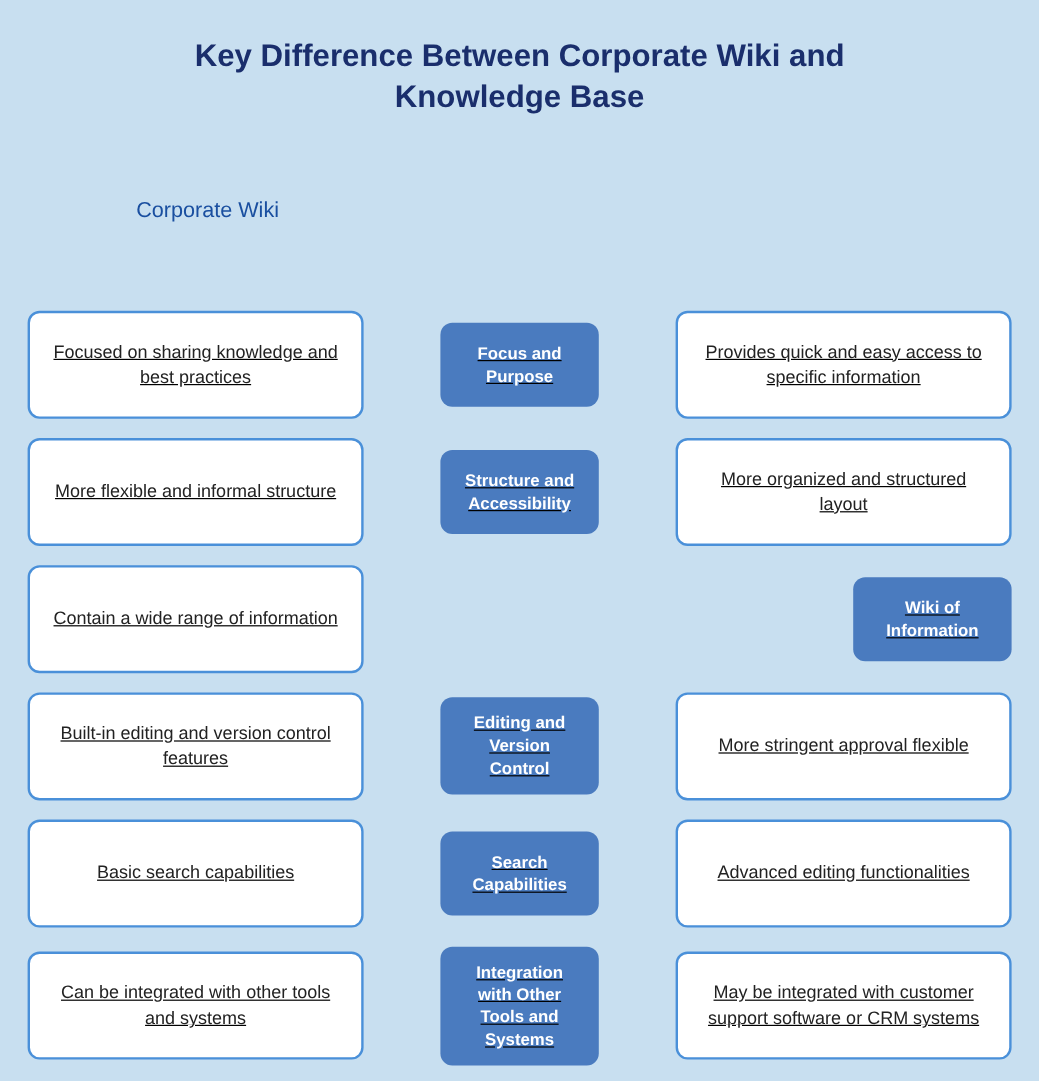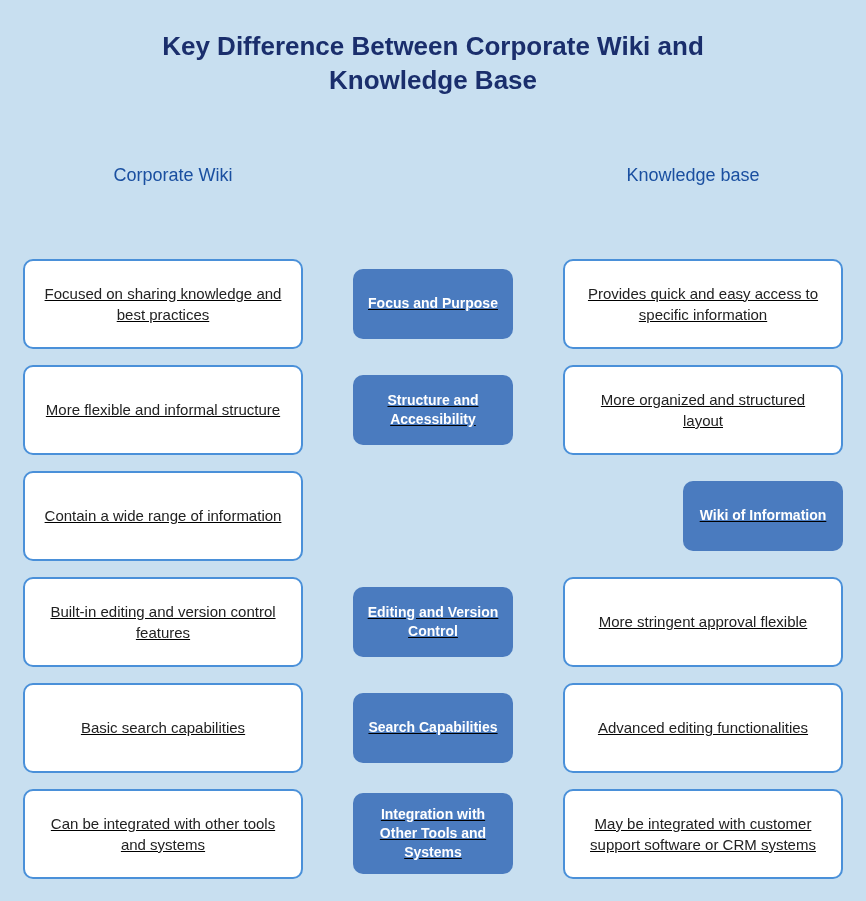--- a/index.html
+++ b/index.html
@@ -70,21 +70,21 @@
       justify-content: center;
       padding: 16px 18px;
       text-align: center;
       font-size: 15px;
       color: #222;
       line-height: 1.4;
     }
     .center-box {
       background: #4a7bbf;
       border-radius: 10px;
-      width: 160px;
+      width: 132px;
       min-height: 70px;
       display: flex;
       align-items: center;
       justify-content: center;
       padding: 12px 14px;
       text-align: center;
       font-size: 14px;
       font-weight: 700;
       color: white;
       line-height: 1.35;
@@ -93,21 +93,20 @@
   </style>
 </head>
 <body>
 
 <div class="container">
   <h1 class="main-title">Key Difference Between Corporate Wiki and Knowledge Base</h1>
 
   <div class="column-headers">
     <div class="col-header left">Corporate Wiki</div>
     <div style="width:160px;"></div>
-    <div class="col-header right">Knowledge base</div>
   </div>
 
   <div class="rows-wrapper" id="rows-container">
   <div class="comparison-row">
         <div class="side-box">Focused on sharing knowledge and best practices</div>
         <div class="center-box">Focus and Purpose</div>
         <div class="side-box">Provides quick and easy access to specific information</div>
       </div>
       <div class="comparison-row">
         <div class="side-box">More flexible and informal structure</div>

